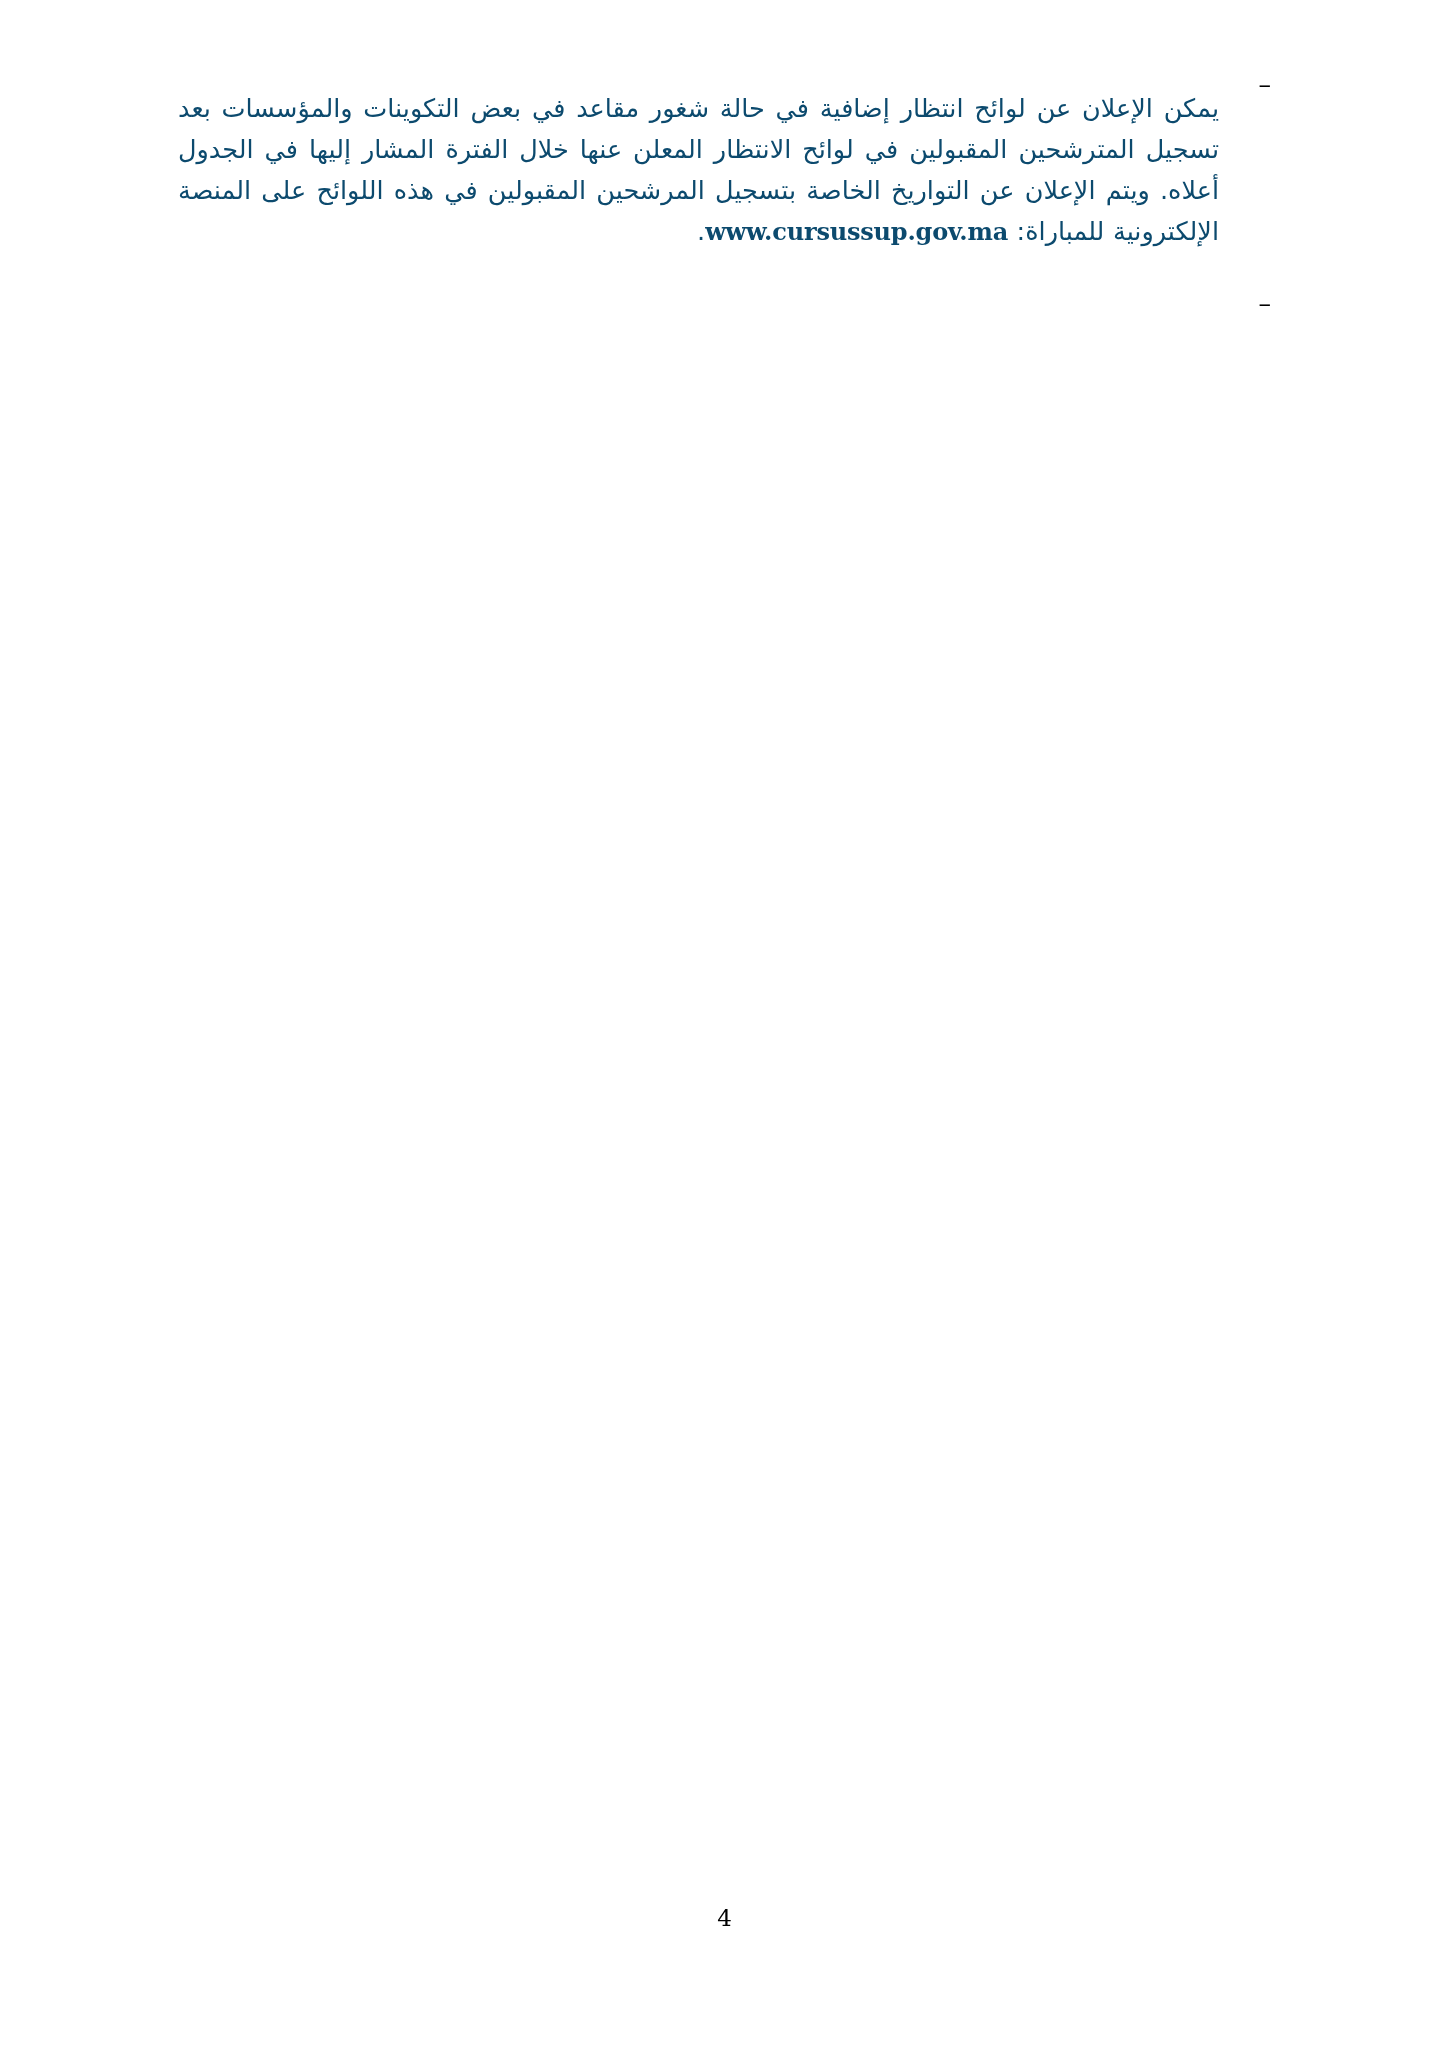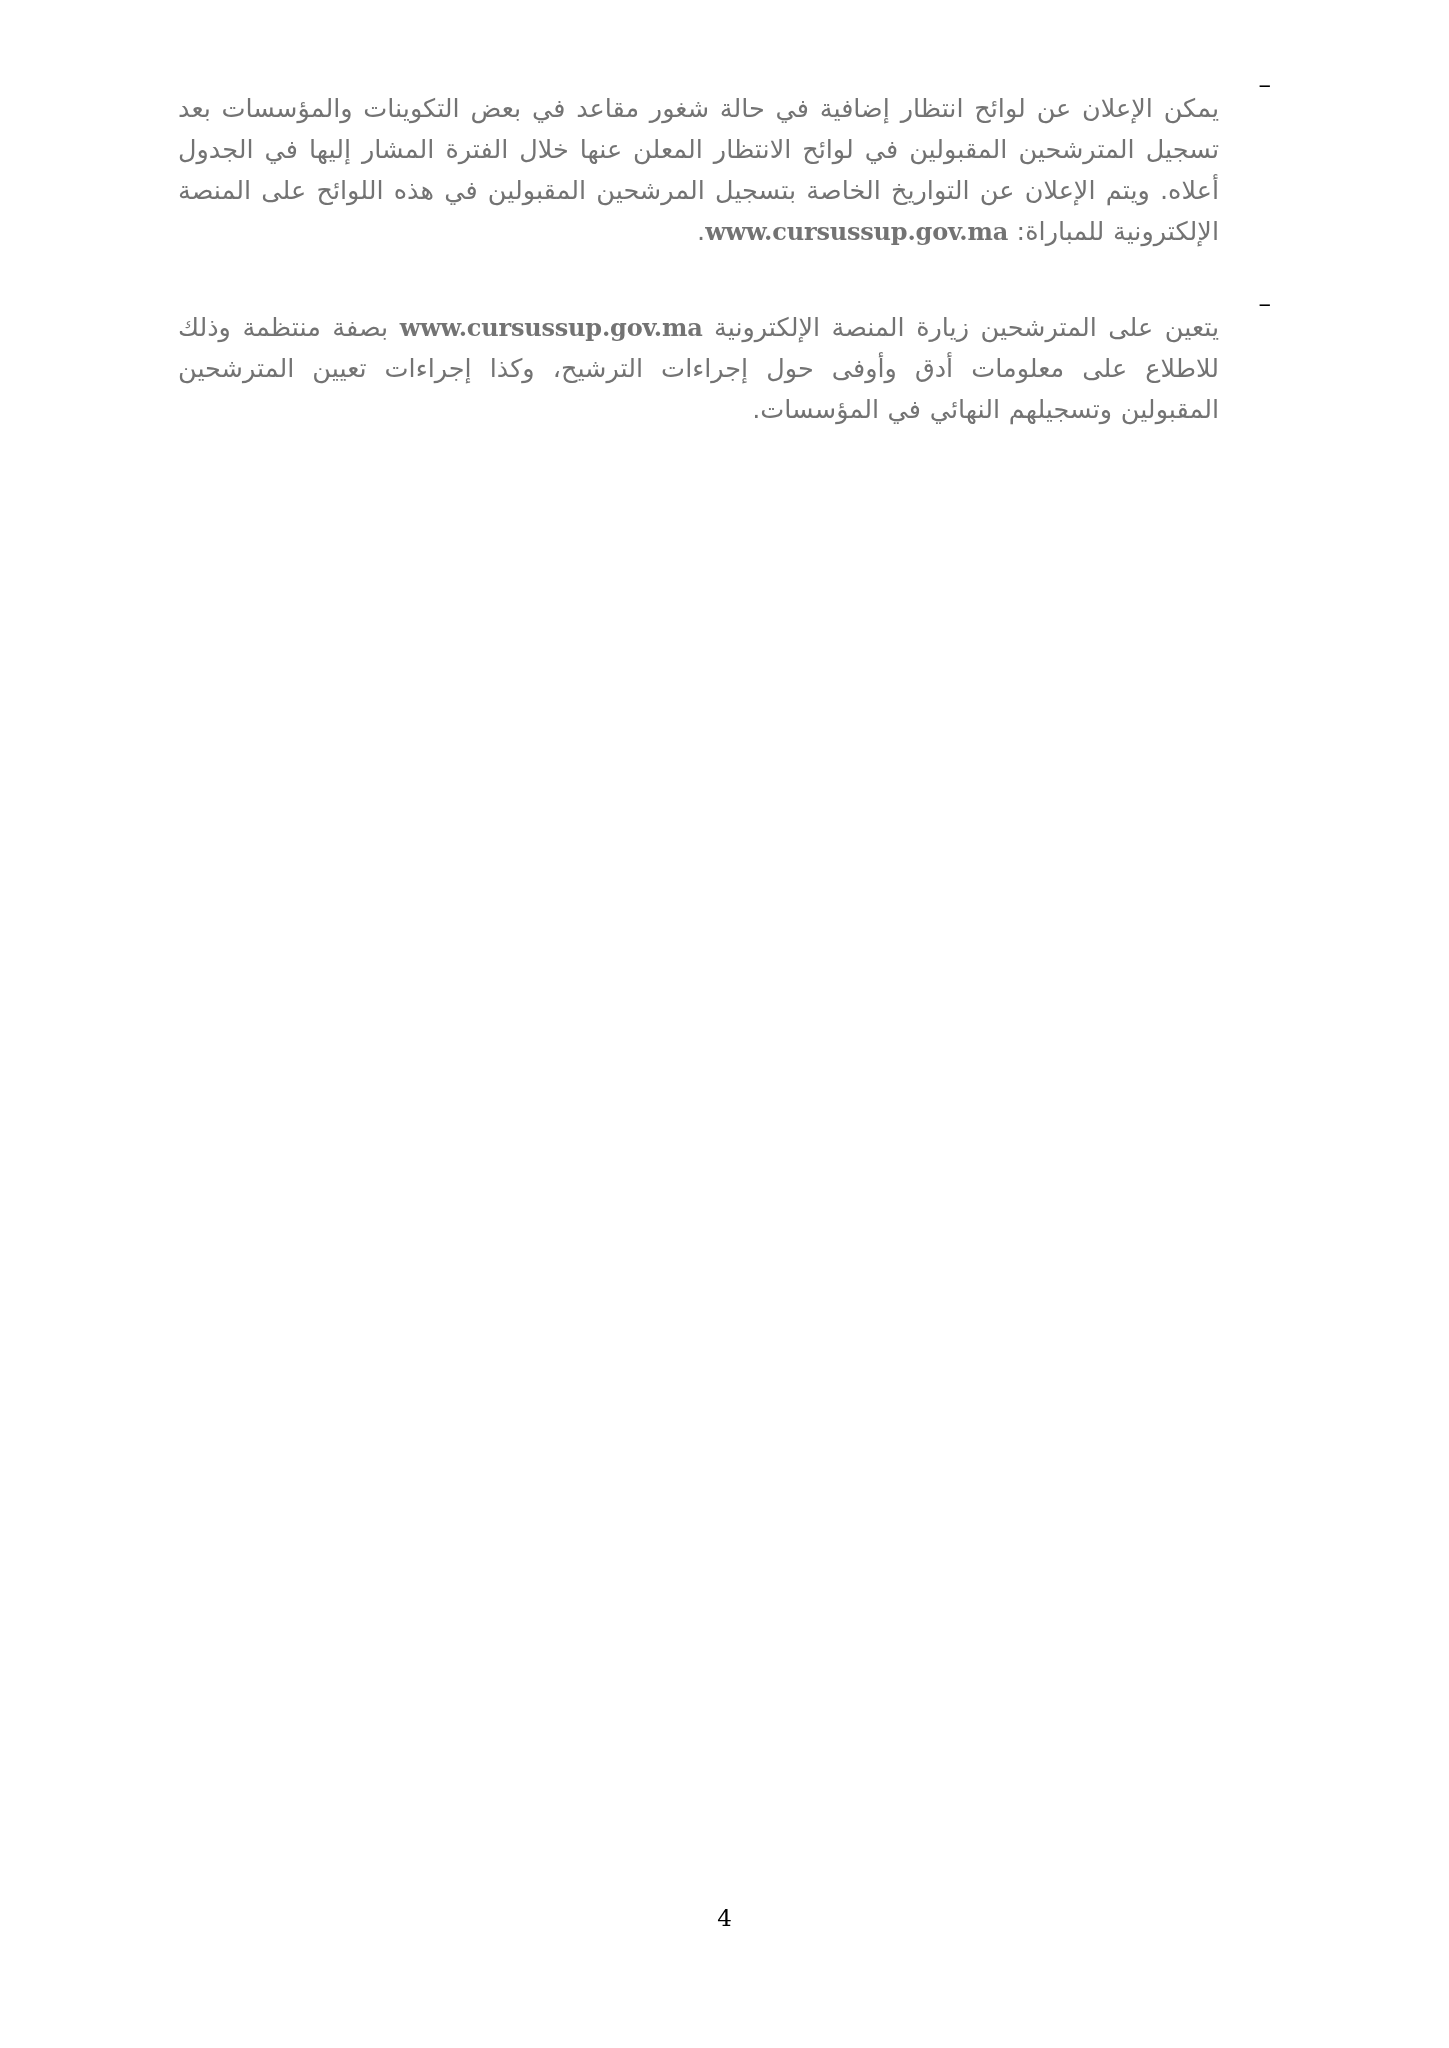--- a/index.html
+++ b/index.html
@@ -51,21 +51,21 @@
     line-height: 41px;
     color: #000;
     -webkit-user-select: none;
     user-select: none;
   }
   .bullet-body {
     flex: 1 1 auto;
     font-family: "DejaVu Sans", sans-serif;
     font-size: 25.5px;
     line-height: 41px;
-    color: #737373;
+    color: #0c4a6e;
     text-align: justify;
     text-align-last: right;
     word-spacing: 0.5px;
   }
   .bullet-body.para-2 {
     text-align-last: right;
   }
   .latin {
     font-family: "DejaVu Serif", serif;
     font-weight: bold;
@@ -94,21 +94,20 @@
   <div class="content">
     <ul class="bullet-list">
 
       <li class="bullet-item">
         <span class="bullet-marker">–</span>
         <p class="bullet-body para-1"><span>يمكن الإعلان عن لوائح انتظار إضافية في حالة شغور مقاعد في بعض التكوينات والمؤسسات بعد تسجيل المترشحين المقبولين في لوائح الانتظار المعلن عنها خلال الفترة المشار إليها في الجدول أعلاه. ويتم الإعلان عن التواريخ الخاصة بتسجيل المرشحين المقبولين في هذه اللوائح على المنصة الإلكترونية للمباراة: </span><span class="latin">www.cursussup.gov.ma</span><span>.</span></p>
       </li>
 
       <li class="bullet-item">
         <span class="bullet-marker">–</span>
-        <p class="bullet-body para-2"><span>يتعين على المترشحين زيارة المنصة الإلكترونية </span><span class="latin">www.cursussup.gov.ma</span><span> بصفة منتظمة وذلك للاطلاع على معلومات أدق وأوفى حول إجراءات الترشيح، وكذا إجراءات تعيين المترشحين المقبولين وتسجيلهم النهائي في المؤسسات.</span></p>
       </li>
 
     </ul>
   </div>
 
   <div class="page-number">4</div>
 
 </div>
 
 </body></html>

